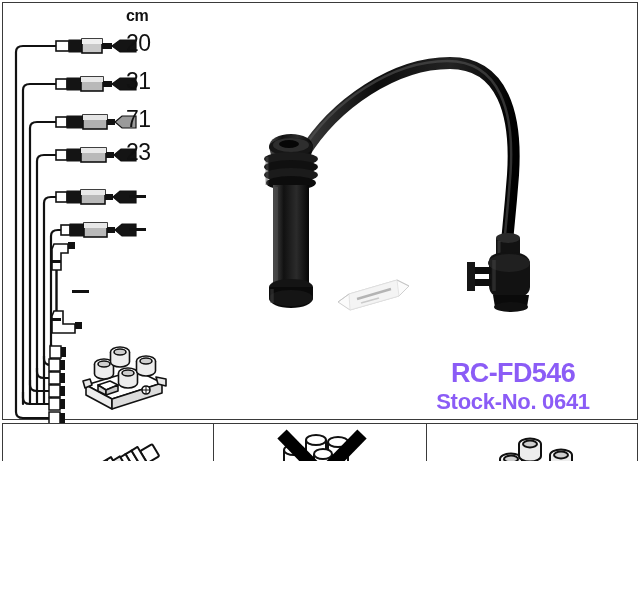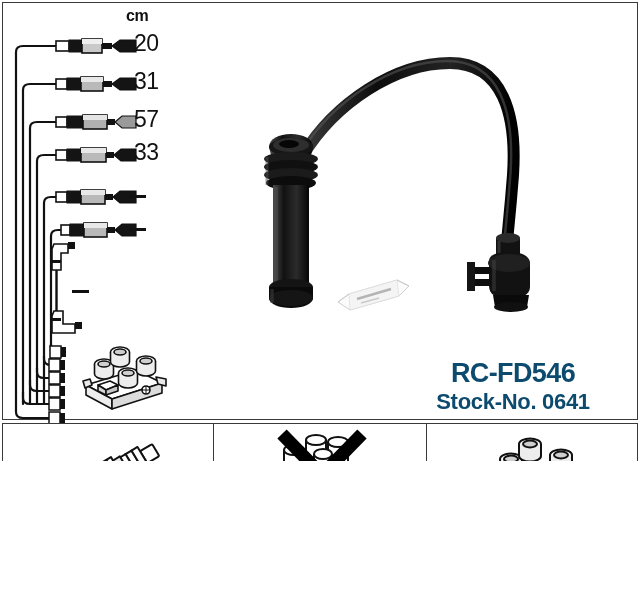--- a/index.html
+++ b/index.html
@@ -42,21 +42,21 @@
     color: #111;
   }
   .m-head {
     font-size: 16px;
     font-weight: bold;
     line-height: 16px;
     letter-spacing: -0.3px;
   }
   .m-val {
     position: absolute;
-    left: 8px;
+    left: 0;
     font-size: 23px;
     font-weight: normal;
     line-height: 23px;
     letter-spacing: -0.5px;
     color: #111;
   }
   .m-dash {
     position: absolute;
     left: 3px;
     width: 17px;
@@ -64,21 +64,21 @@
     background: #111;
   }
 
   
   #title-block {
     position: absolute;
     left: 400px;
     top: 358px;
     width: 226px;
     text-align: center;
-    color: #0c4a6e;
+    color: #8b5cf6;
   }
   #part-no {
     font-size: 27px;
     font-weight: bold;
     letter-spacing: -0.6px;
     line-height: 30px;
     white-space: nowrap;
   }
   #stock-no {
     font-size: 22px;
@@ -268,22 +268,22 @@
           <ellipse cx="68" cy="24" rx="6" ry="3" fill="#cfcfcf"></ellipse>
         </g>
       </g>
     </svg>
   </div>
 
   <div id="measure-col">
     <div class="m-head">cm</div>
     <div class="m-val" style="top:24px;">20</div>
     <div class="m-val" style="top:62px;">31</div>
-    <div class="m-val" style="top:100px;">57</div>
-    <div class="m-val" style="top:133px;">33</div>
+    <div class="m-val" style="top:100px;">71</div>
+    <div class="m-val" style="top:133px;">23</div>
     <div class="m-dash" style="top:187px;"></div>
     <div class="m-dash" style="top:220px;"></div>
   </div>
 
   <div class="m-dash" style="top:290px; left:72px;"></div>
 
   <div class="art" id="hero-lead" style="left:245px; top:55px;">
     <svg width="340" height="275" viewBox="0 0 340 275">
       <defs>
         <linearGradient id="rubG" x1="0" y1="0" x2="1" y2="0">

